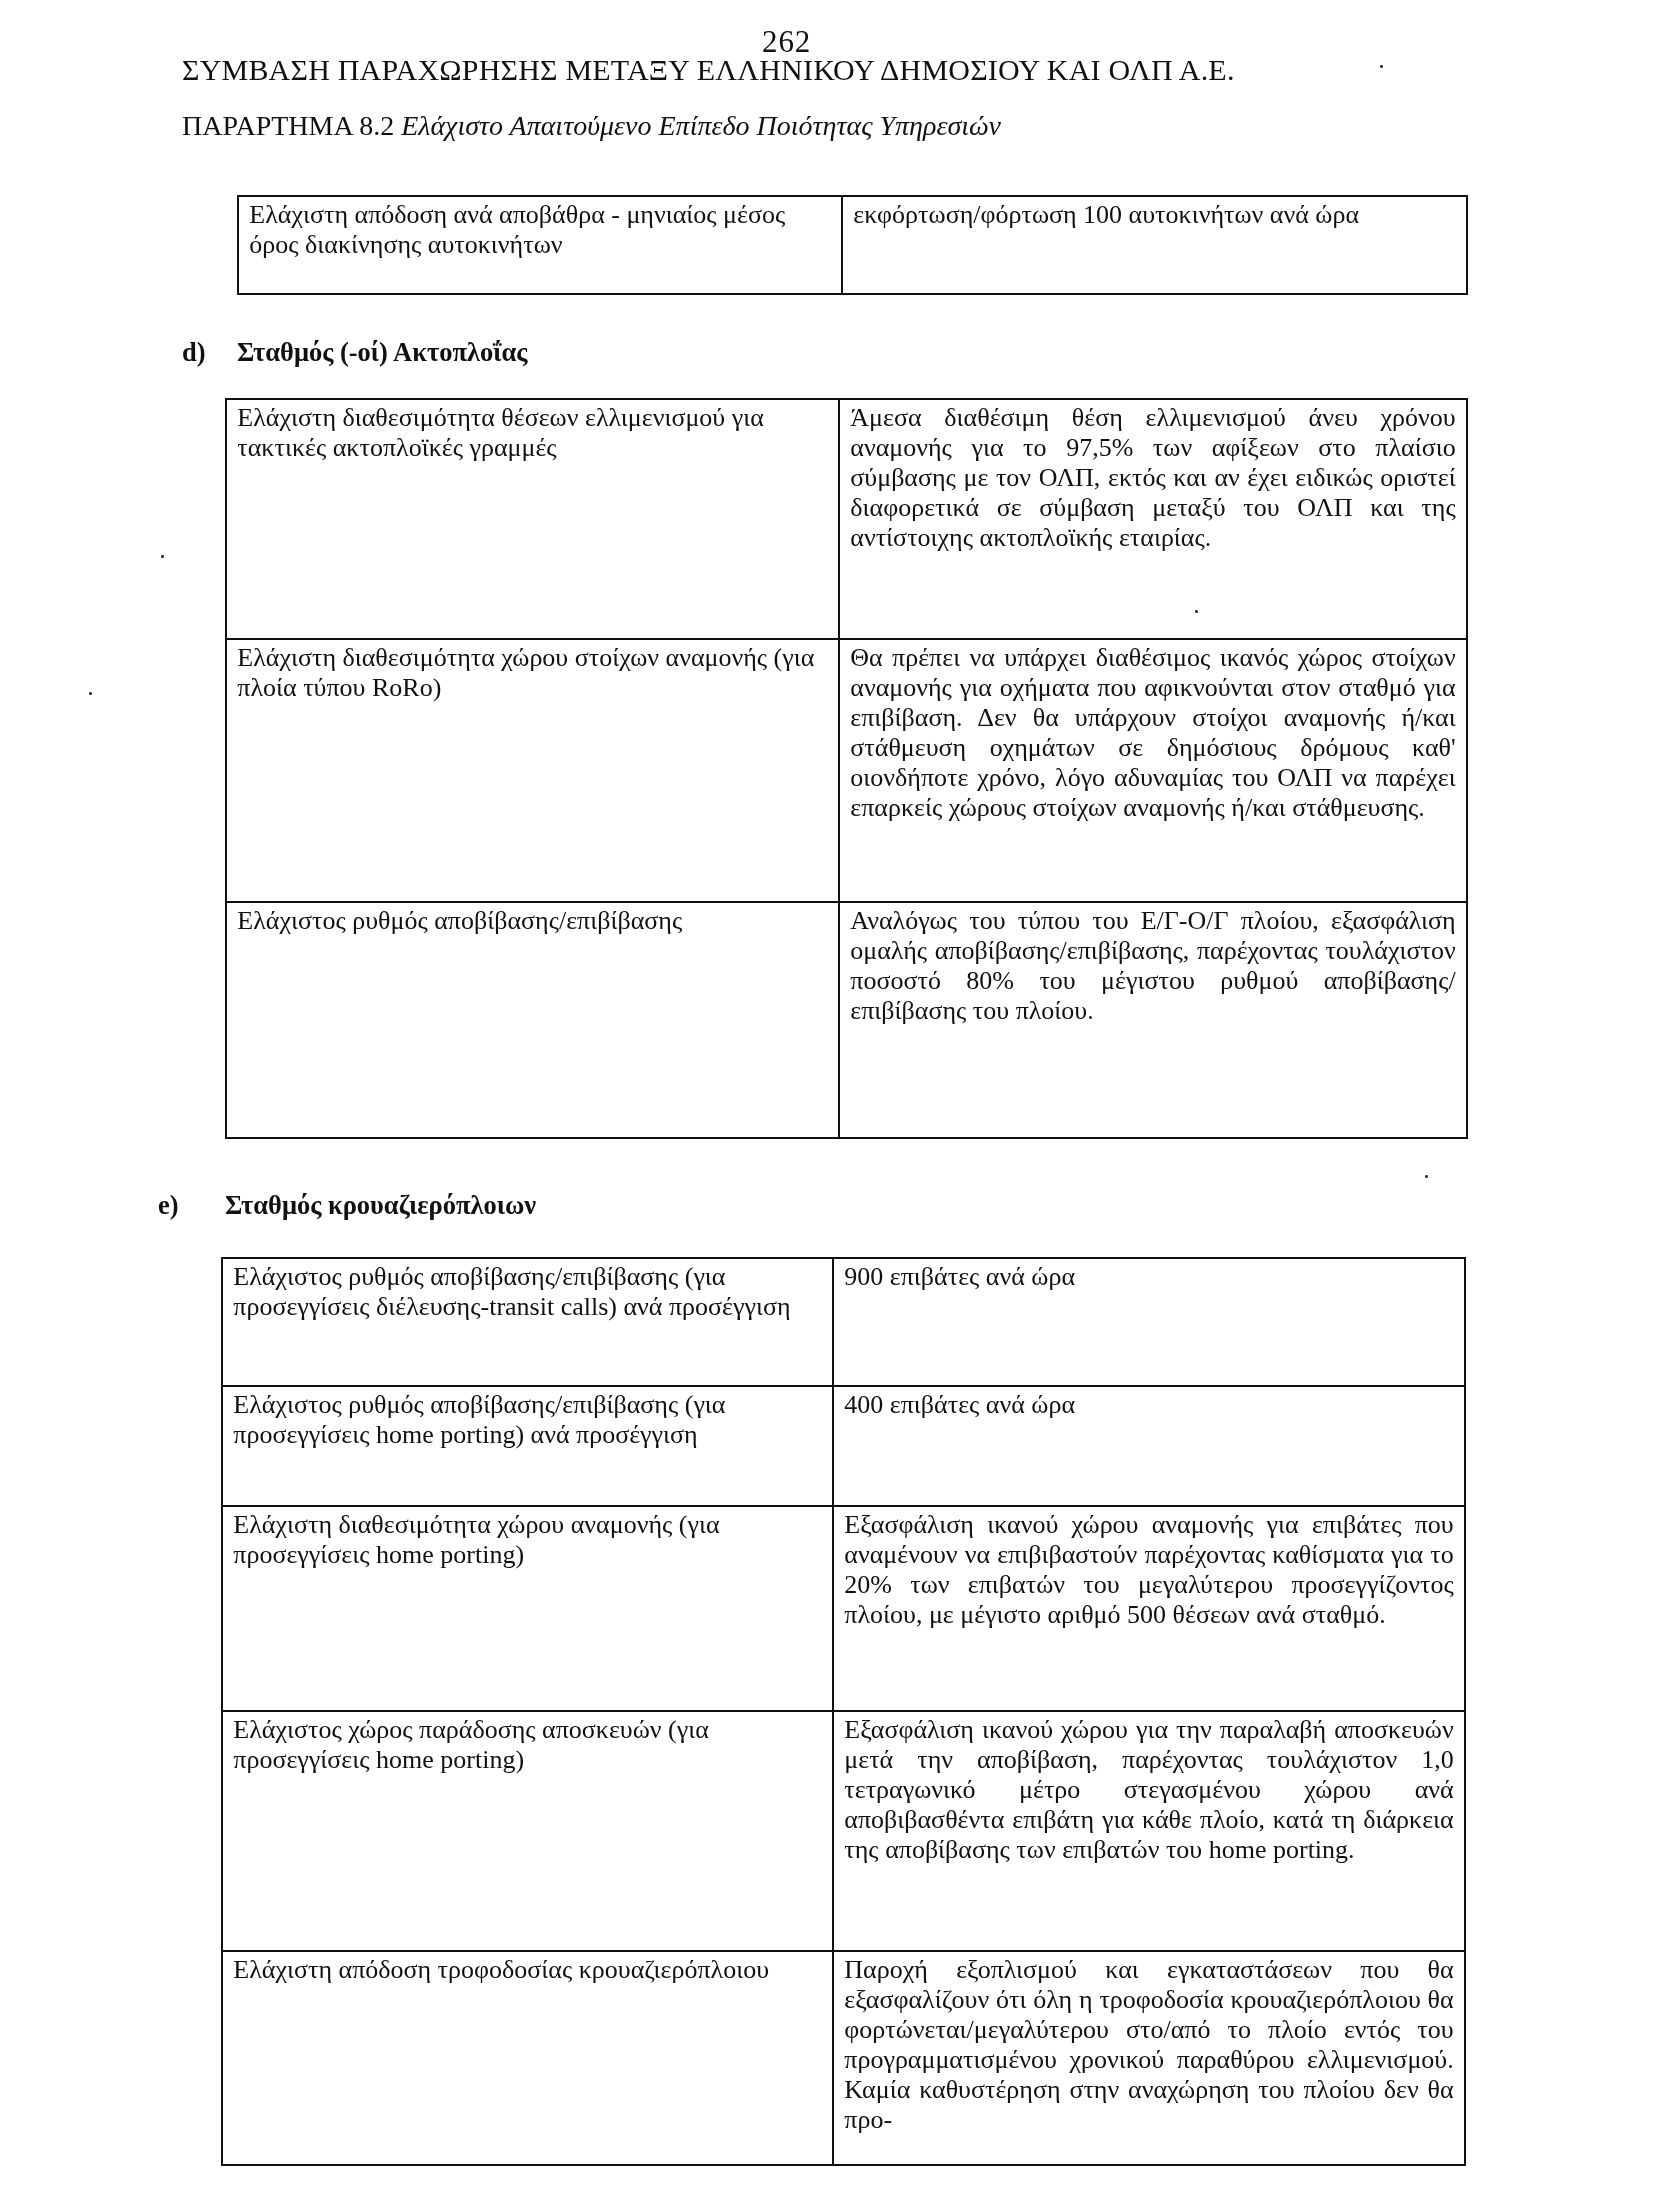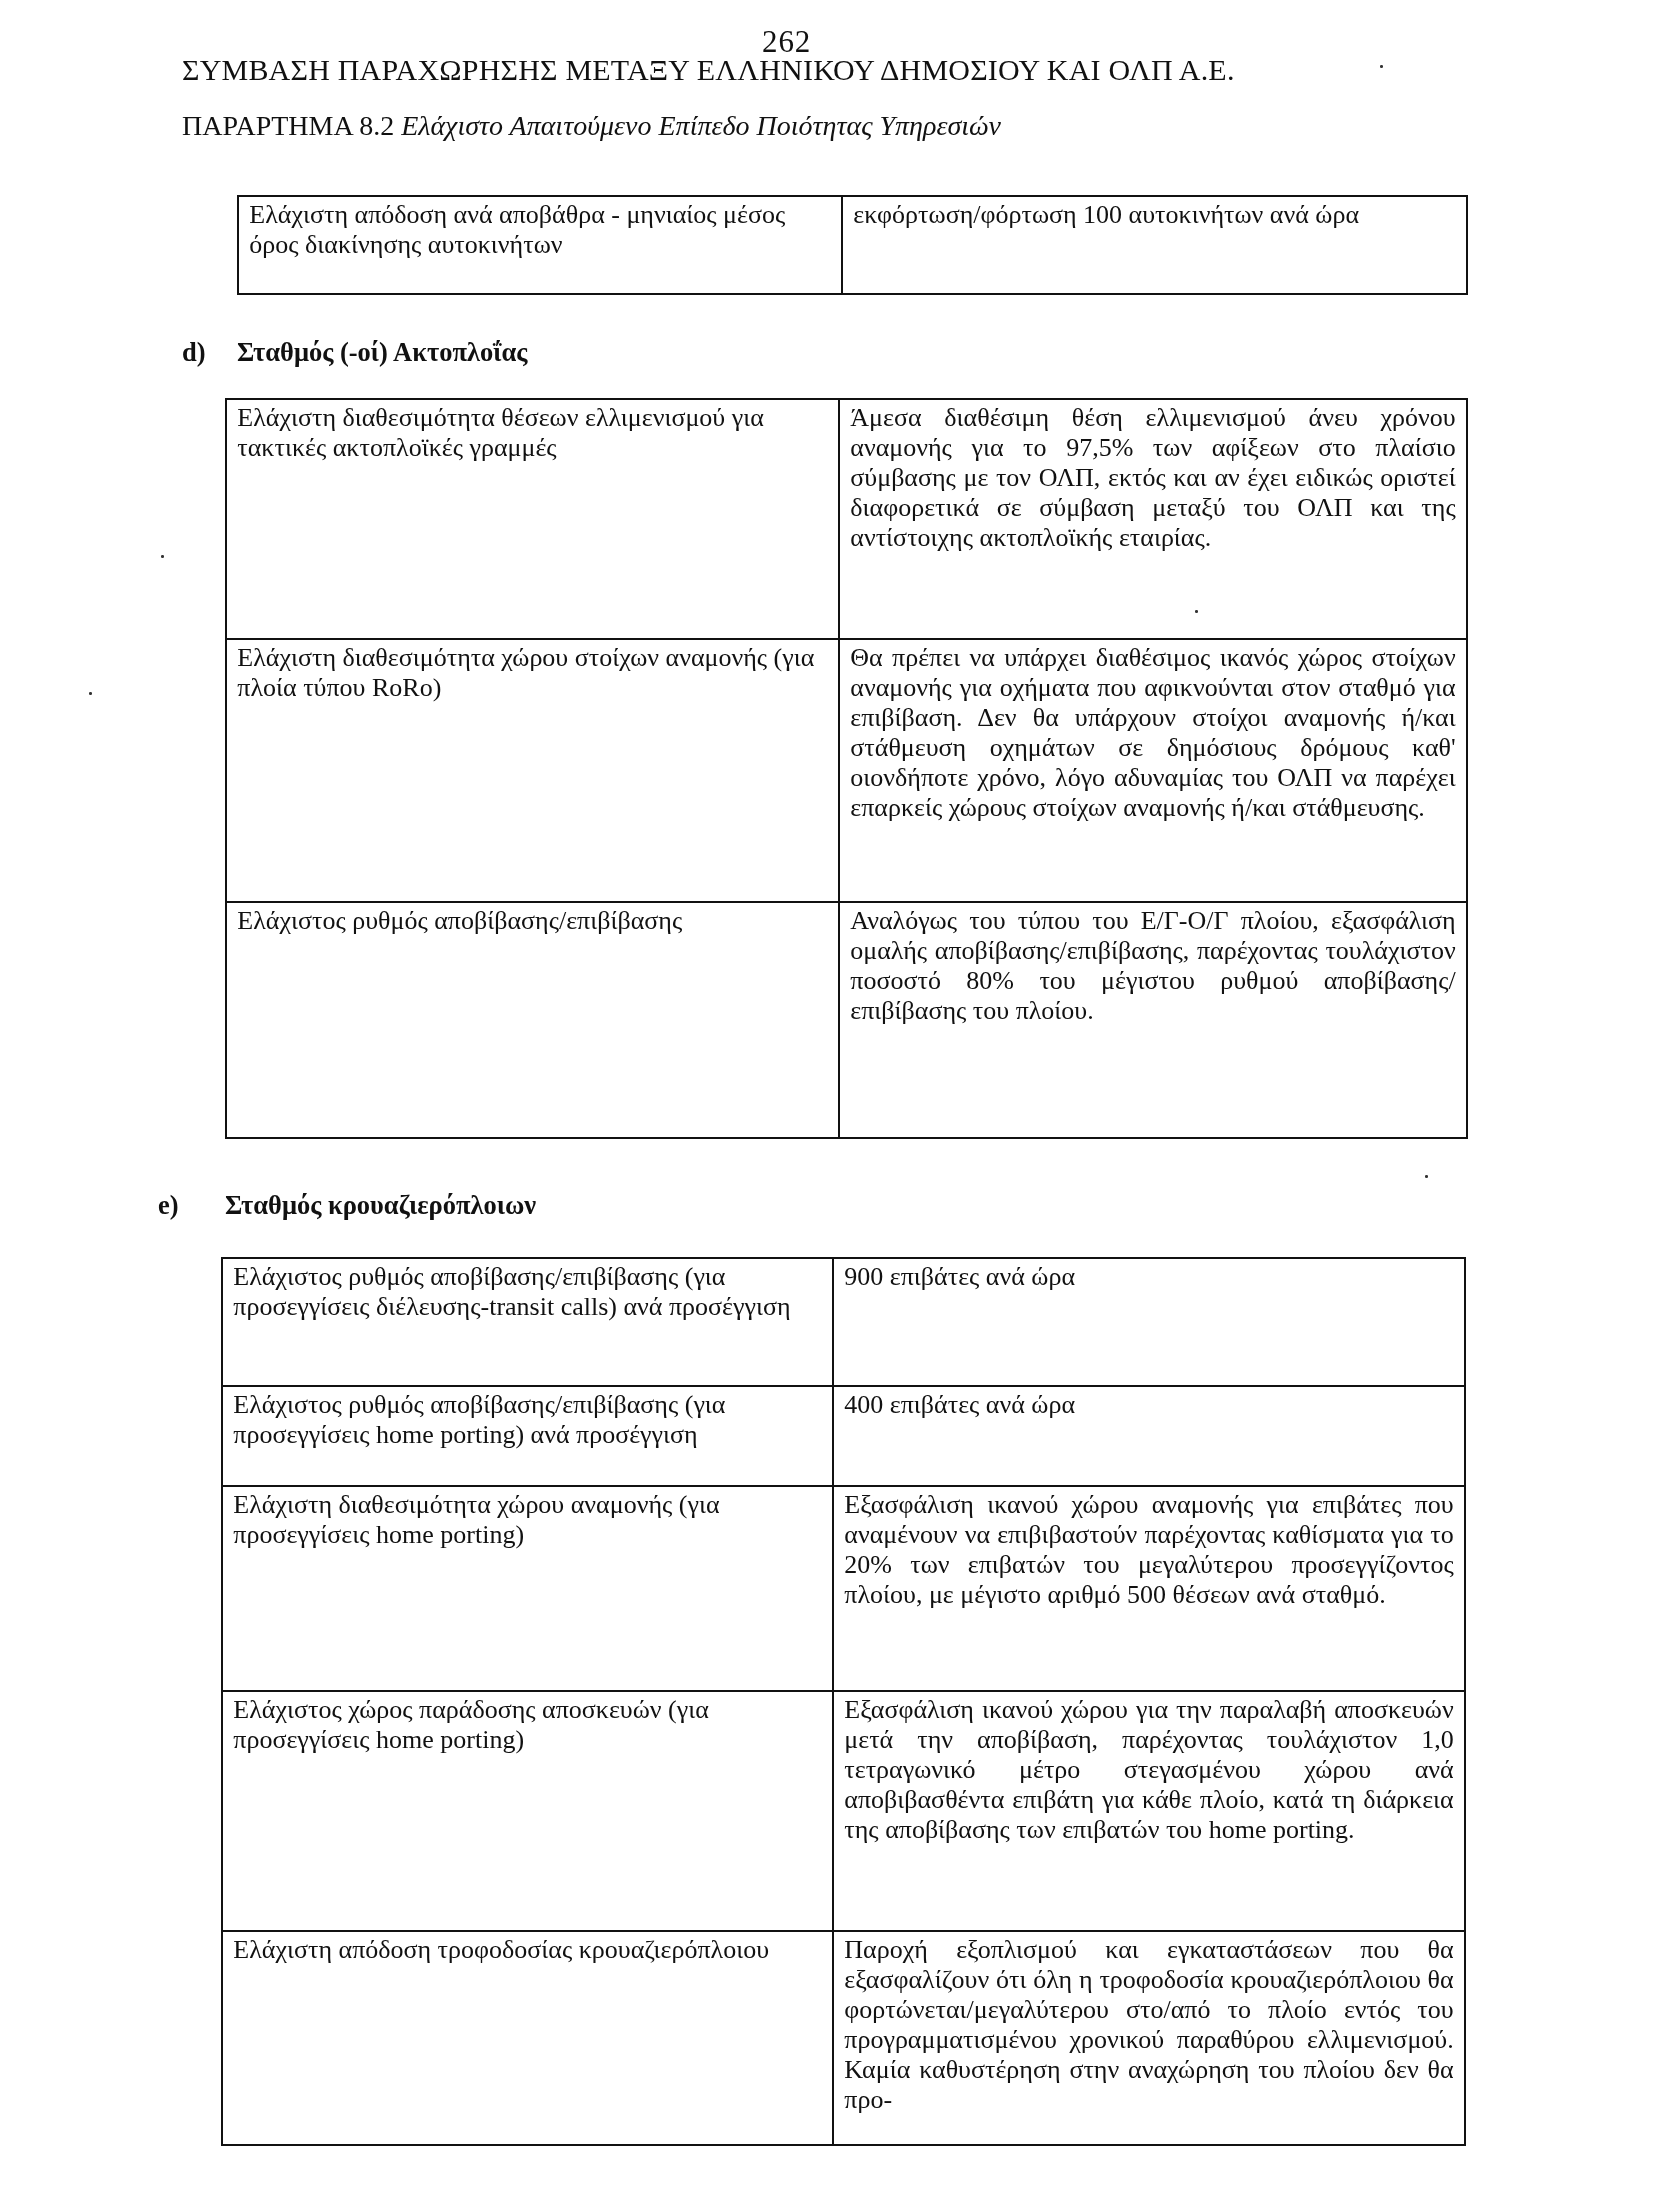--- a/index.html
+++ b/index.html
@@ -85,21 +85,21 @@
 <table class="req" style="left:221px; top:1257px; width:1243px;">
   <colgroup>
       <col style="width:611px">
       <col style="width:632px">
     </colgroup>
   <tbody>
       <tr style="height:128px;">
     <td>Ελάχιστος ρυθμός αποβίβασης/επιβίβασης (για προσεγγίσεις διέλευσης-transit calls) ανά προσέγγιση</td>
     <td class="right" style="text-align:left">900 επιβάτες ανά ώρα</td>
   </tr>
-  <tr style="height:100px;">
+  <tr style="height:120px;">
     <td>Ελάχιστος ρυθμός αποβίβασης/επιβίβασης (για προσεγγίσεις home porting) ανά προσέγγιση</td>
     <td class="right" style="text-align:left">400 επιβάτες ανά ώρα</td>
   </tr>
   <tr style="height:205px;">
     <td>Ελάχιστη διαθεσιμότητα χώρου αναμονής (για προσεγγίσεις home porting)</td>
     <td class="right">Εξασφάλιση ικανού χώρου αναμονής για επιβάτες που αναμένουν να επιβιβαστούν παρέχοντας καθίσματα για το 20% των επιβατών του μεγαλύτερου προσεγγίζοντος πλοίου, με μέγιστο αριθμό 500 θέσεων ανά σταθμό.</td>
   </tr>
   <tr style="height:240px;margin-left:32px;">
     <td>Ελάχιστος χώρος παράδοσης αποσκευών (για προσεγγίσεις home porting)</td>
     <td class="right">Εξασφάλιση ικανού χώρου για την παραλαβή αποσκευών μετά την αποβίβαση, παρέχοντας τουλάχιστον 1,0 τετραγωνικό μέτρο στεγασμένου χώρου ανά αποβιβασθέντα επιβάτη για κάθε πλοίο, κατά τη διάρκεια της αποβίβασης των επιβατών του home porting.</td>

